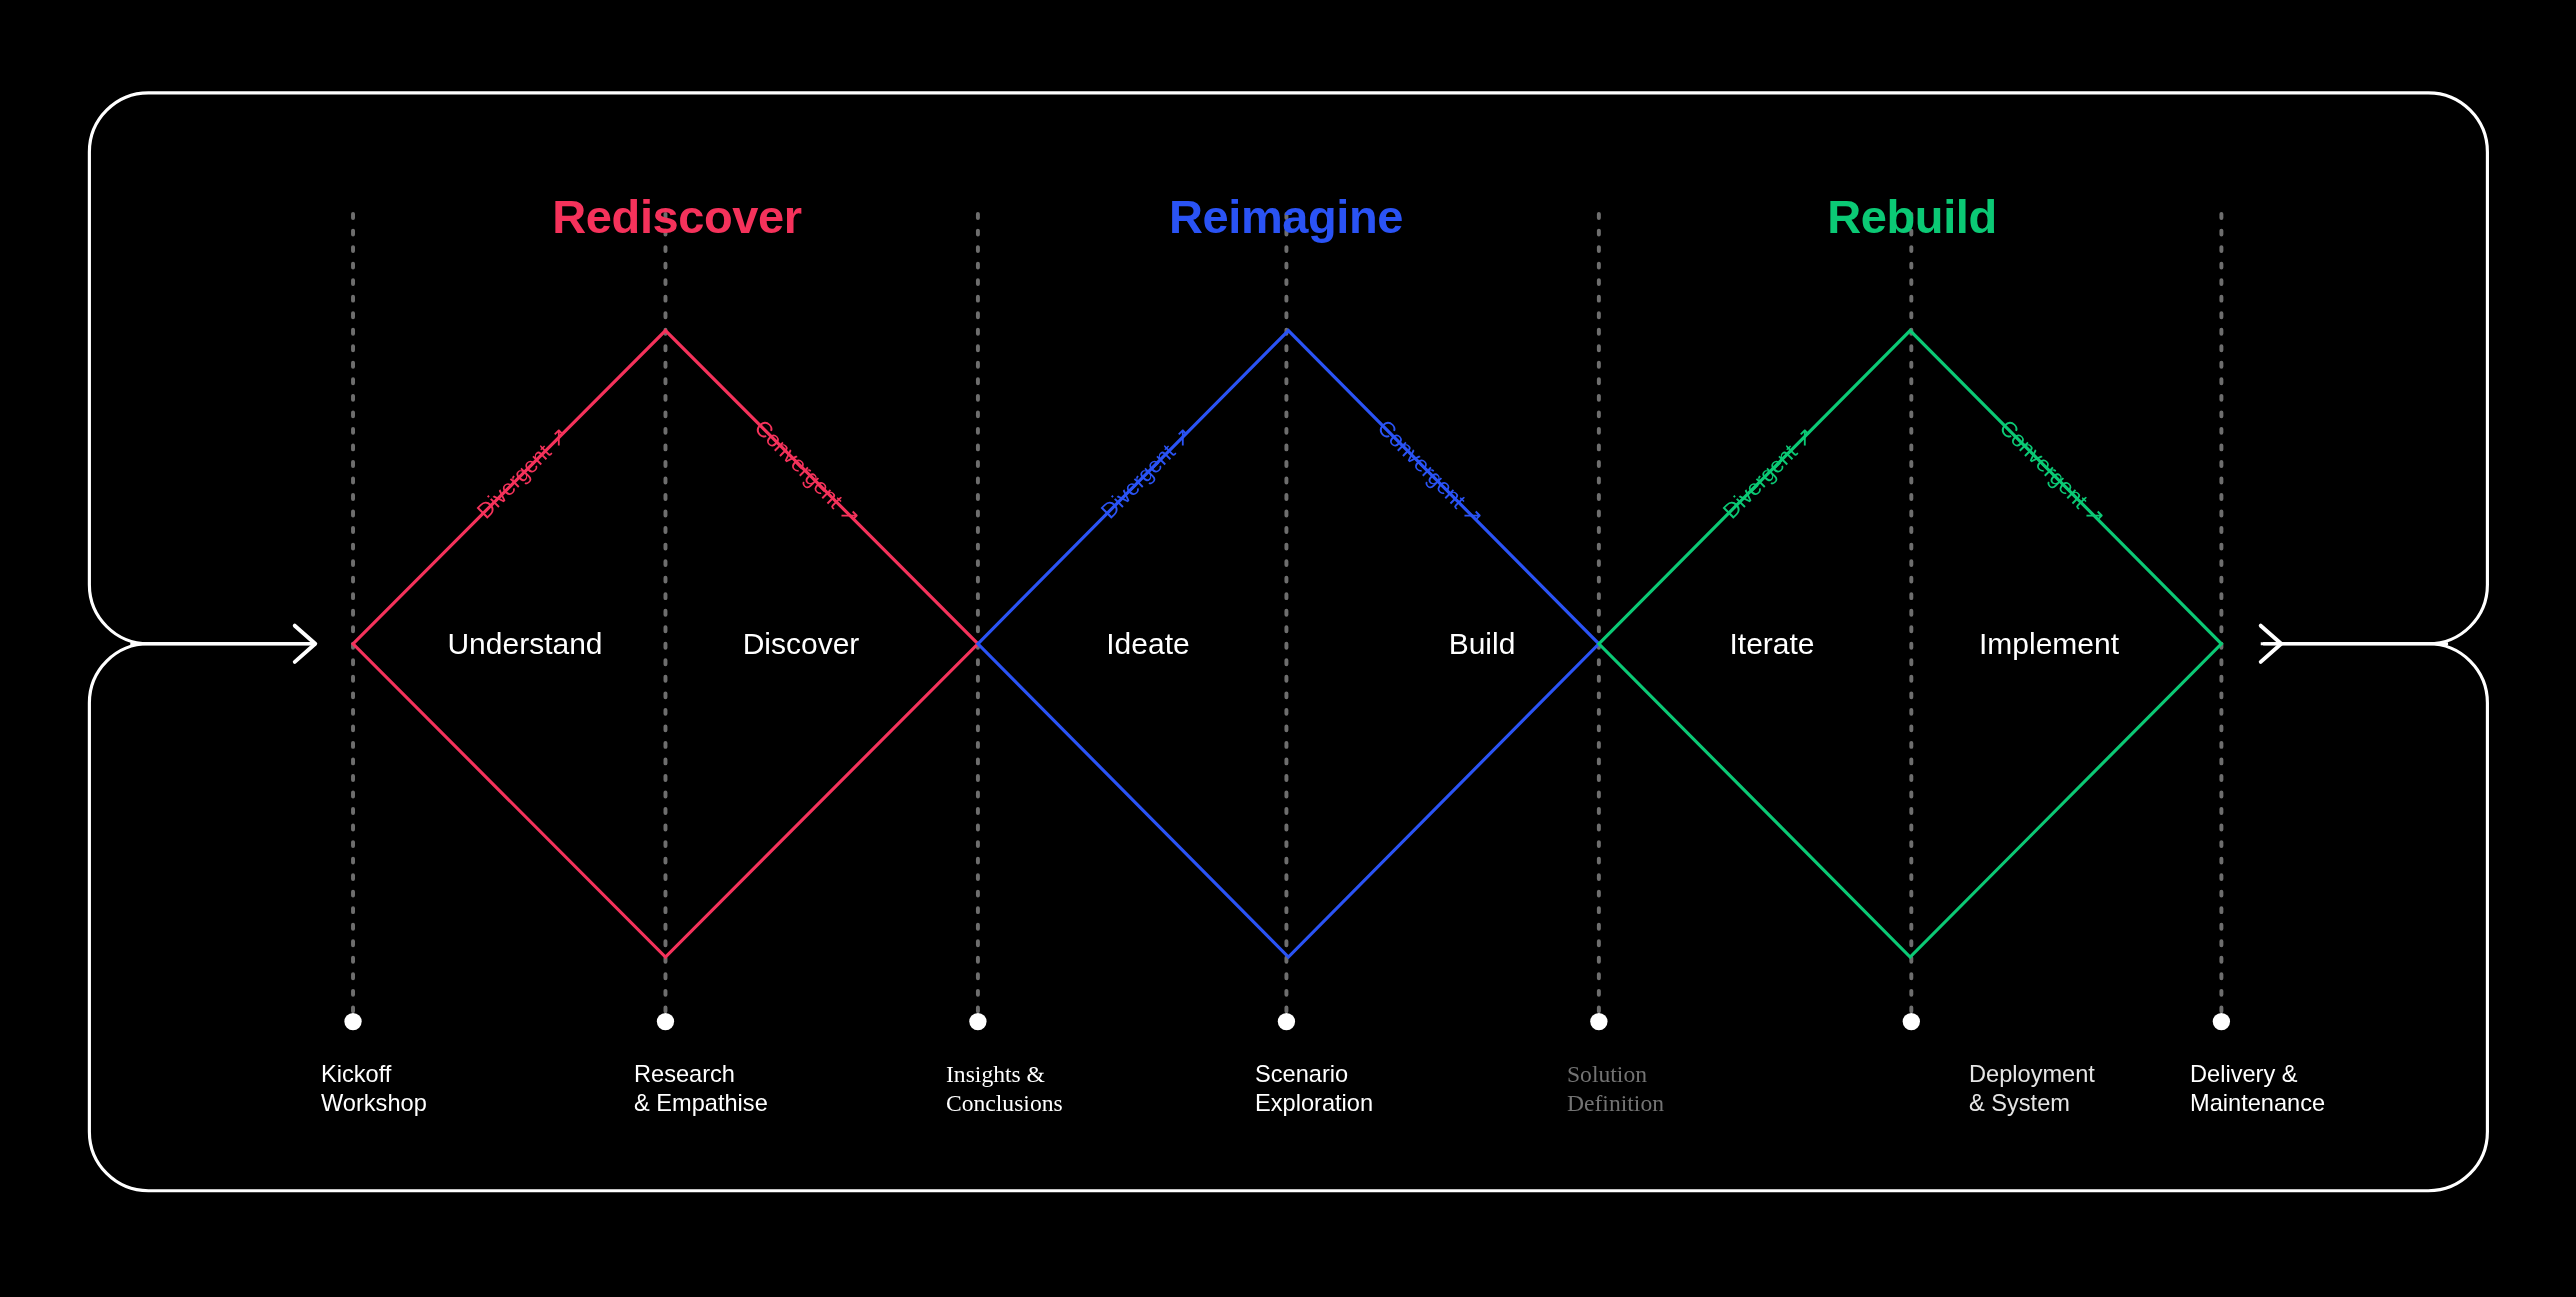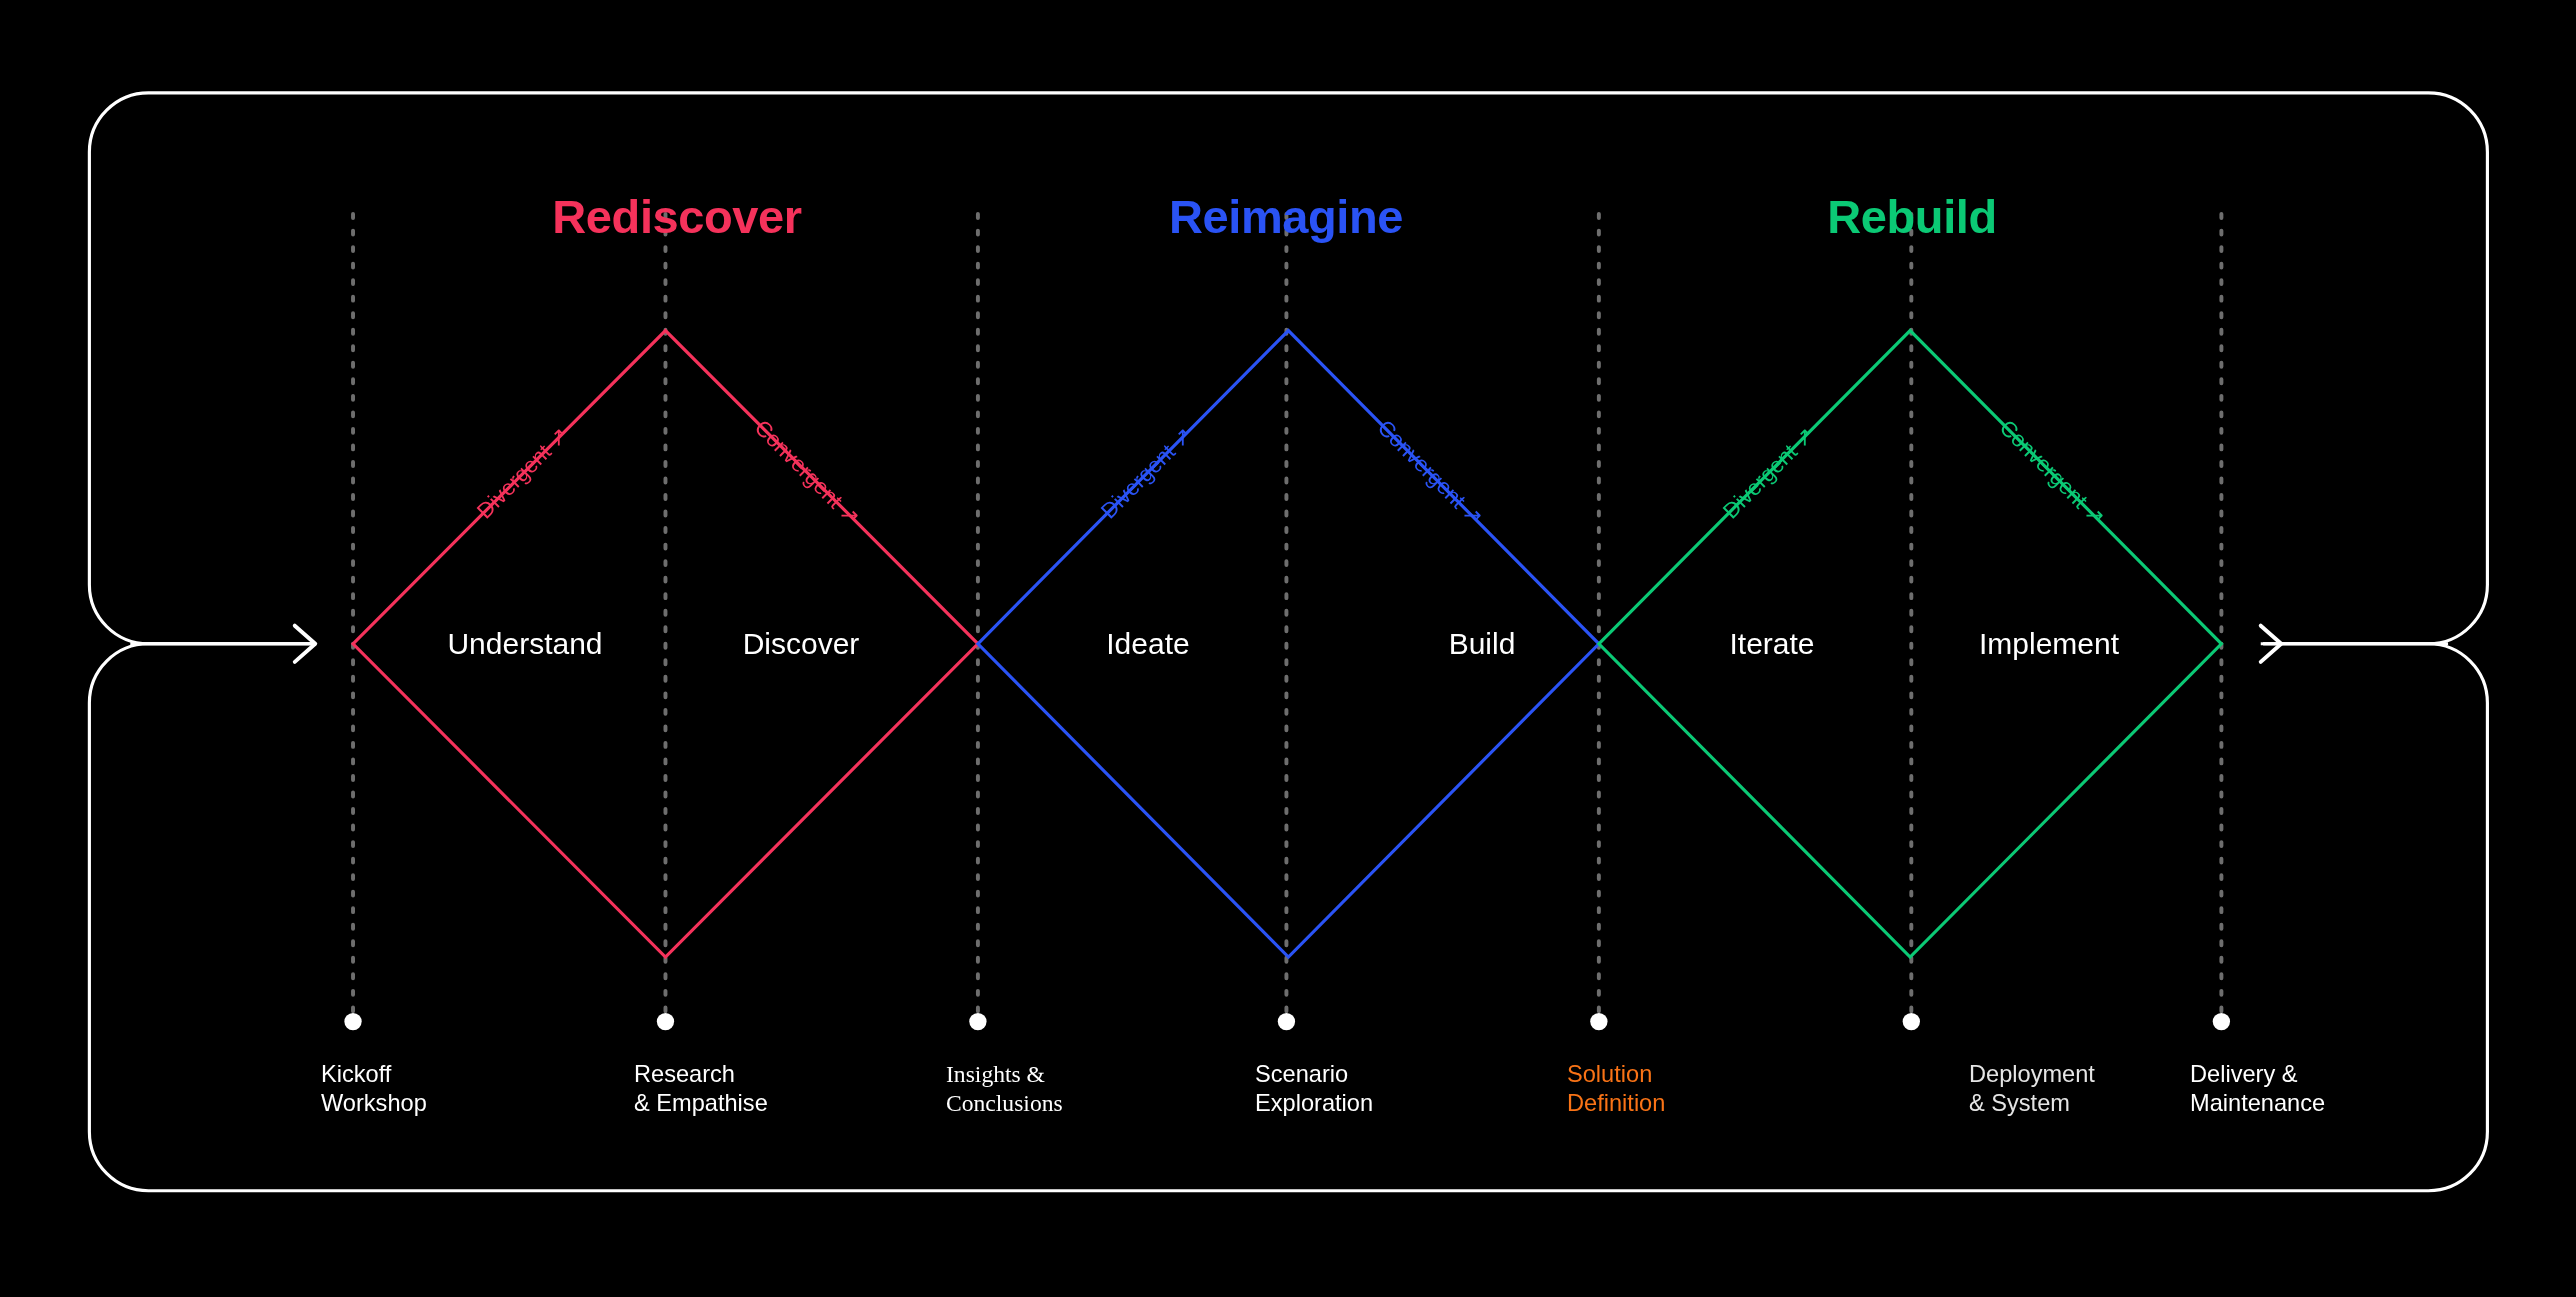--- a/index.html
+++ b/index.html
@@ -131,21 +131,21 @@
     </div>
   <div id="milestones-layer">
       <div class="milestone-label" style="left: 321px; top: 1060px; color: rgb(255, 255, 255);">Kickoff
 Workshop</div>
       <div class="milestone-label" style="left: 634px; top: 1060px; color: rgb(255, 255, 255);">Research
 &amp; Empathise</div>
       <div class="milestone-label" style="left: 946px; top: 1060px; color: rgb(255, 255, 255); font-family: Liberation Serif, serif;">Insights &amp;
 Conclusions</div>
       <div class="milestone-label" style="left: 1255px; top: 1060px; color: rgb(255, 255, 255);">Scenario
 Exploration</div>
-      <div class="milestone-label" style="left: 1567px; top: 1060px; color: #f97316;">Solution
+      <div class="milestone-label" style="left: 1567px; top: 1060px; color: #737373; font-family: Liberation Serif, serif;">Solution
 Definition</div>
       <div class="milestone-label" style="left: 1969px; top: 1060px; color: #e5e5e5;">Deployment
 &amp; System</div>
       <div class="milestone-label" style="left: 2190px; top: 1060px; color: rgb(255, 255, 255);">Delivery &amp;
 Maintenance</div>
     </div>
 
 </div>
 
 

